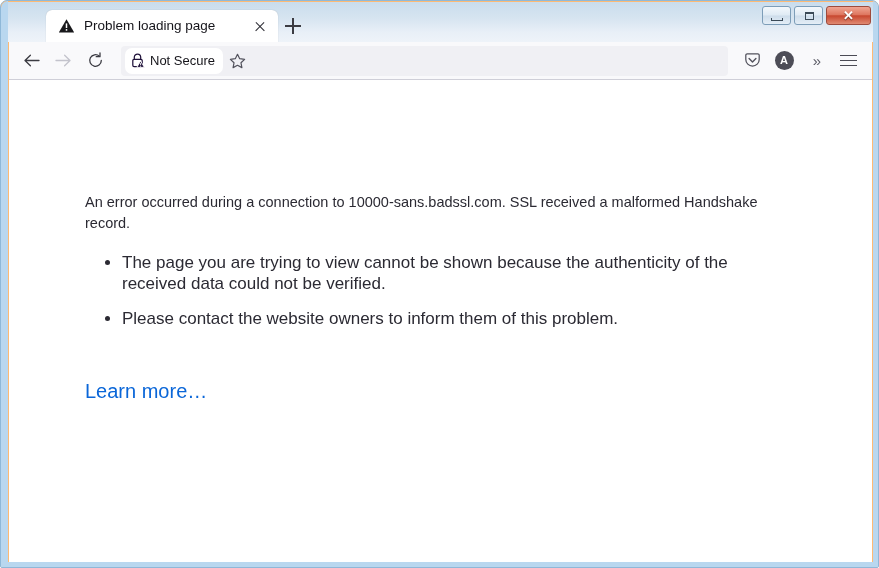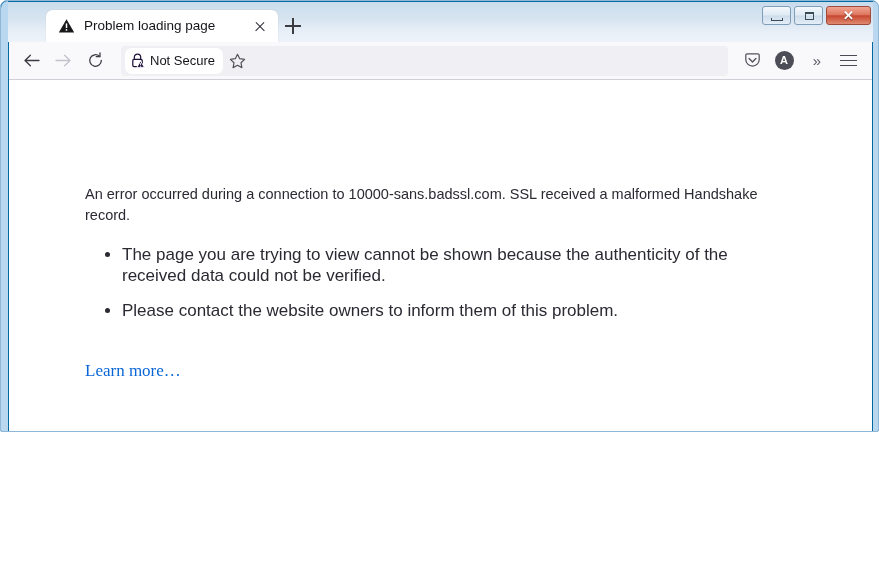--- a/index.html
+++ b/index.html
@@ -12,23 +12,23 @@
     height: 568px;
     overflow: hidden;
     font-family: "Liberation Sans", sans-serif;
   }
 
   
   #window {
     position: absolute;
     left: 0; top: 0;
     width: 879px;
-    height: 432px;
-    box-sizing: border-box;
-    background: #0369a1;
+    height: 568px;
+    box-sizing: border-box;
+    background: #fdba74;
     border: 1px solid #8fb8d8;
     border-radius: 7px 7px 2px 2px;
     overflow: hidden;
   }
   #frame-inner {
     position: absolute;
     left: 0; top: 0;
     width: 879px;
     height: 568px;
     box-sizing: border-box;
@@ -284,21 +284,21 @@
     font-size: 34px;
     font-weight: 300;
     color: #4c4c55;
     letter-spacing: 0.1px;
     margin: 0 0 34px 0;
     line-height: 40px;
   }
   #err-desc {
     font-size: 14.5px;
     line-height: 21px;
-    margin: 4px 0 18px 0;
+    margin: 12px 0 18px 0;
     color: #2b2a33;
     max-width: 690px;
   }
   #err-code {
     font-size: 14.5px;
     line-height: 21px;
     margin: 0 0 22px 0;
     color: #2b2a33;
   }
   #err-list {
@@ -308,25 +308,24 @@
   }
   #err-list li {
     font-size: 17px;
     line-height: 21px;
     color: #2b2a33;
     margin-bottom: 14px;
   }
   #err-list li:last-child { margin-bottom: 0; }
   #learn-more {
     display: inline-block;
-    font-size: 17px;
+    font-size: 20px;
     color: #0a66d8;
     text-decoration: none;
-    margin-top: 22px;
-    font-family: Liberation Serif, serif;
+    margin-top: 33px;
   }
 </style>
 </head>
 <body>
 
 <div id="window">
 
   <div id="tabstrip">
 
     <div id="tab">

